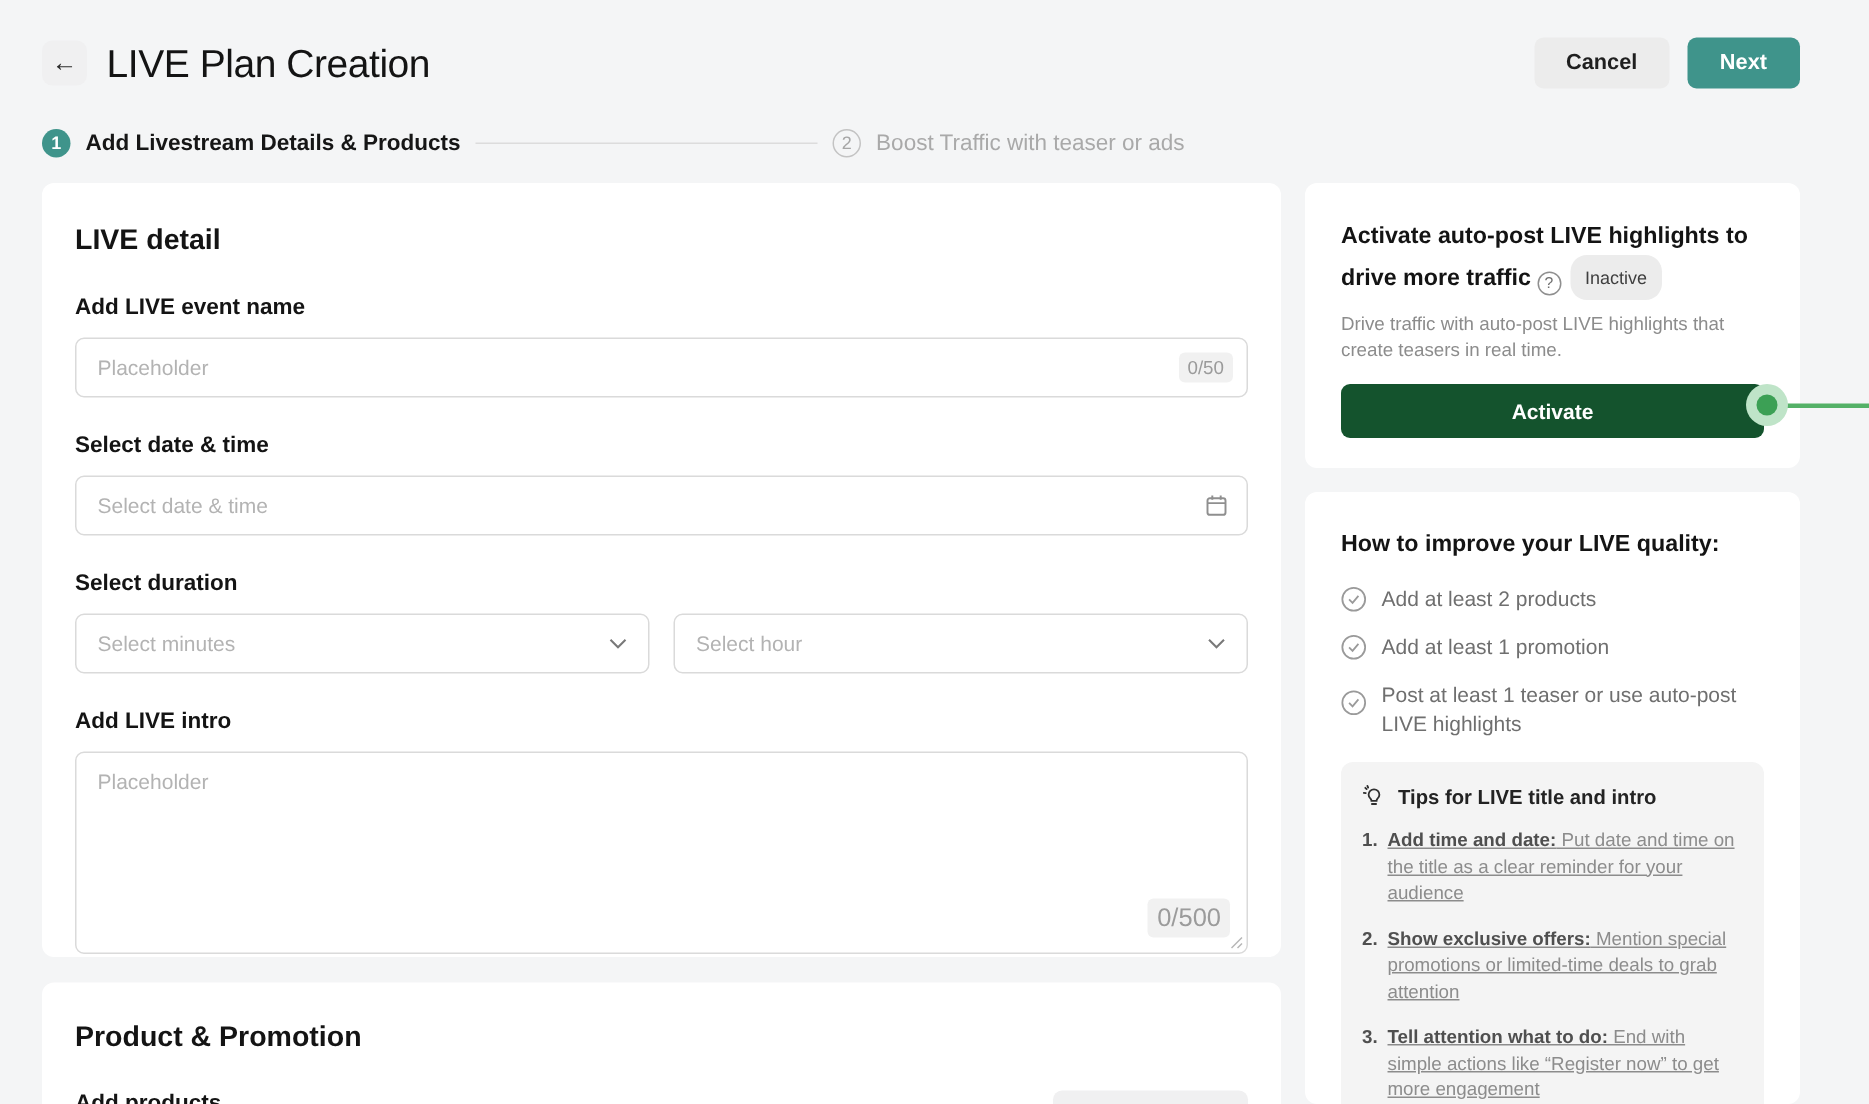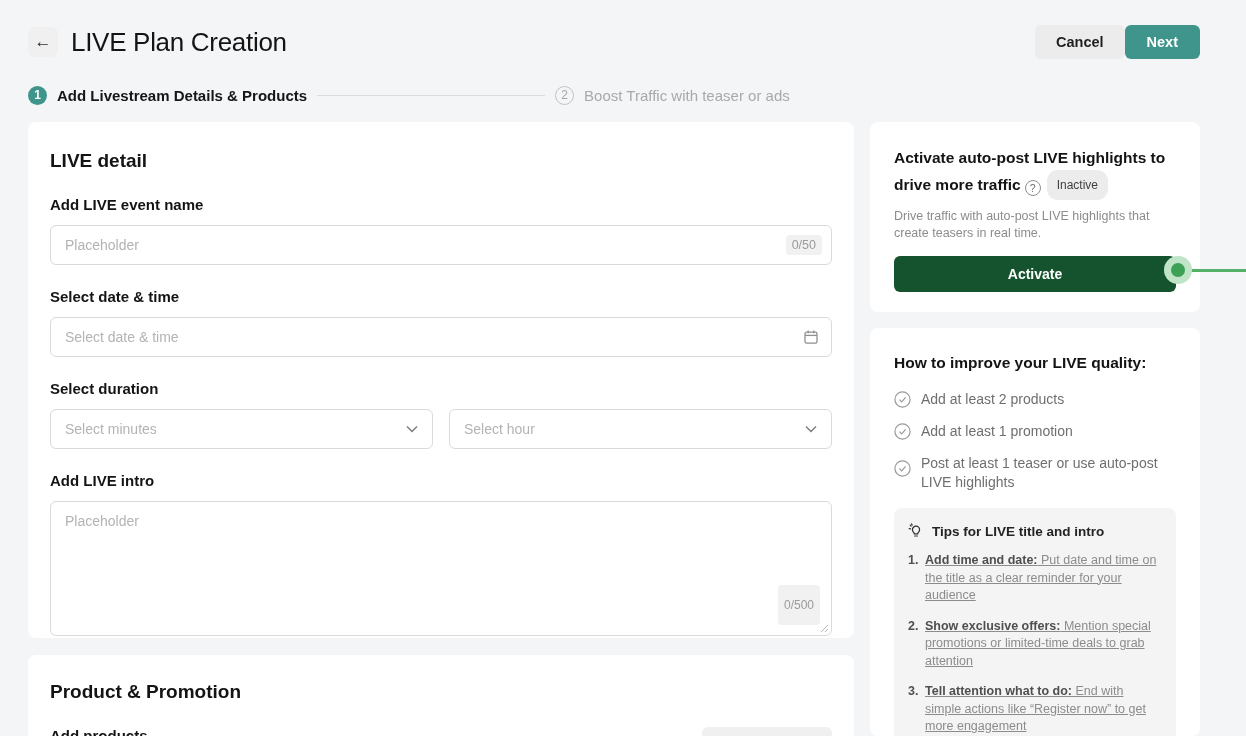--- a/index.html
+++ b/index.html
@@ -8,21 +8,21 @@
     font-family: "Liberation Sans", sans-serif;
     background: #f4f5f6;
     position: relative;
     overflow: hidden;
     color: #121212;
   }
   
   .header { position:absolute; top:24px; left:28px; right:46px; height:36px; display:flex; align-items:center; }
   .back-btn { width:30px; height:30px; background:#f0f0f1; border:none; border-radius:7px; display:flex; align-items:center; justify-content:center; font-size:17px; color:#2b2b2b; cursor:pointer; }
   .page-title { font-size:26px; font-weight:400; margin-left:13px; letter-spacing:-0.3px; color:#141414; }
-  .header-actions { margin-left:auto; display:flex; }
+  .header-actions { margin-left:auto; display:flex; gap:12px; }
   .btn { border:none; border-radius:6px; height:34px; font-size:14.5px; font-weight:700; cursor:pointer; font-family:inherit; }
   .btn-cancel { background:#ececec; color:#1f1f1f; padding:0 21px; }
   .btn-next { background:#3f948b; color:#fff; padding:0 22px; }
   
   .stepper { position:absolute; top:85px; left:28px; display:flex; align-items:center; height:20px; }
   .step { display:flex; align-items:center; }
   .step-badge { width:19px; height:19px; border-radius:50%; display:flex; align-items:center; justify-content:center; font-size:12px; }
   .step.active .step-badge { background:#3f948b; color:#fff; font-weight:700; }
   .step.active .step-label { color:#161616; font-weight:700; }
   .step.inactive .step-badge { background:transparent; border:1px solid #c3c3c3; color:#a6a6a6; }
@@ -39,21 +39,21 @@
   .input-wrap { position:relative; }
   .text-input { width:100%; height:40px; border:1px solid #dadada; border-radius:6px; padding:0 64px 0 14px; font-size:14px; font-family:inherit; color:#333; background:#fff; outline:none; }
   .text-input::placeholder, .textarea::placeholder { color:#b3b3b3; }
   .counter-badge { position:absolute; right:10px; top:50%; transform:translateY(-50%); background:#f1f1f1; color:#9b9b9b; font-size:12.5px; border-radius:4px; padding:3px 6px; }
   .field-icon { position:absolute; right:13px; top:50%; transform:translateY(-50%); display:flex; }
   .duration-row { display:flex; gap:16px; }
   .select-box { flex:1; height:40px; border:1px solid #dadada; border-radius:6px; display:flex; align-items:center; padding:0 14px; font-size:14px; color:#b3b3b3; cursor:pointer; background:#fff; }
   .select-box .chev { margin-left:auto; display:flex; }
   .textarea-wrap { position:relative; }
   .textarea { width:100%; height:135px; border:1px solid #dadada; border-radius:6px; padding:11px 14px; font-size:14px; font-family:inherit; color:#333; resize:none; outline:none; display:block; }
-  .textarea-counter { position:absolute; right:12px; bottom:11px; background:#f1f1f1; color:#9b9b9b; font-size:12px; border-radius:4px; padding:13px 6px; }
+  .textarea-counter { position:absolute; right:12px; bottom:11px; background:#f1f1f1; color:#9b9b9b; font-size:17px; border-radius:4px; padding:3px 6px; }
   .resize-handle { position:absolute; right:3px; bottom:3px; display:flex; }
   .partial-row { margin-top:24px; display:flex; align-items:flex-start; justify-content:space-between; }
   .partial-label { font-size:15px; font-weight:700; color:#141414; }
   .partial-btn { width:130px; height:32px; background:#f0f0f1; border:none; border-radius:6px; cursor:pointer; }
   
   .card-highlights { left:870px; top:122px; width:330px; height:190px; padding:24px; }
   .hl-title { font-size:15.5px; font-weight:700; line-height:24px; color:#141414; }
   .q-icon { display:inline-flex; width:16px; height:16px; border:1.3px solid #8f8f8f; border-radius:50%; align-items:center; justify-content:center; font-size:10.5px; font-weight:400; color:#6f6f6f; vertical-align:-2px; margin:0 6px 0 4px; }
   .status-badge { display:inline-block; background:#ececec; color:#3f3f3f; font-size:12px; font-weight:400; border-radius:11px; padding:3px 10px; vertical-align:1px; }
   .hl-desc { margin-top:8px; font-size:12.5px; line-height:17px; color:#8c8c8c; }

